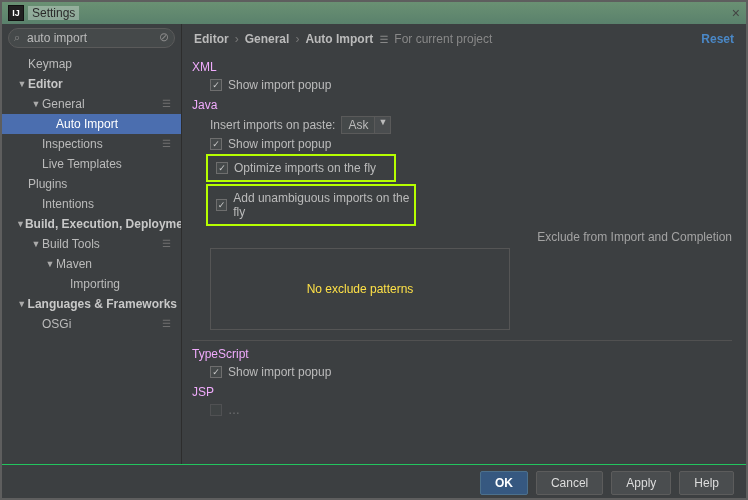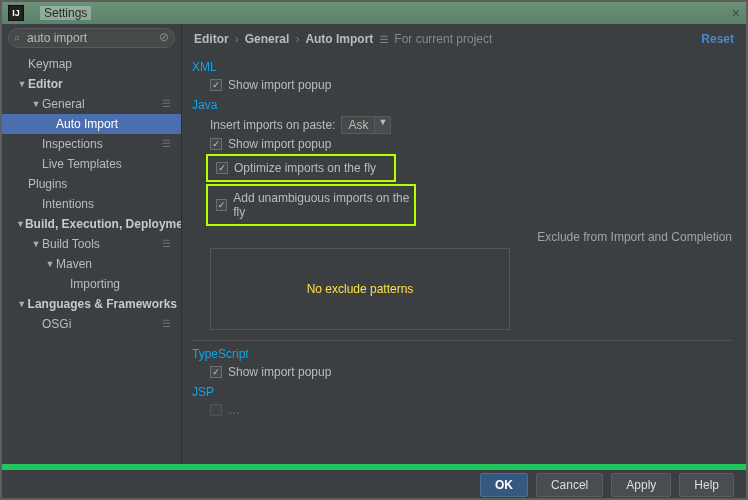--- a/index.html
+++ b/index.html
@@ -1,17 +1,17 @@
 <!DOCTYPE html>
 <html><head>
 <meta charset="utf-8">
 <style>
 * { box-sizing: border-box; margin: 0; padding: 0; font-family: "Segoe UI", Tahoma, sans-serif; font-size: 12px; }
 body { background: #2b2b2b; width: 748px; height: 500px; overflow: hidden; color: #bbbbbb; border: 2px solid #5e5e5e; }
-.titlebar { height: 22px; background: linear-gradient(#6a9173,#5a816c); display: flex; align-items: center; padding: 0 6px; color: #2a2a2a; gap: 12px; }
+.titlebar { height: 22px; background: linear-gradient(#6a9173,#5a816c); display: flex; align-items: center; padding: 0 6px; color: #2a2a2a; }
 .titlebar .app-icon { width: 16px; height: 16px; background: #212121; color: #fff; font-size: 9px; display:flex; align-items:center; justify-content:center; border:1px solid #111; margin-right:4px; font-weight:bold;}
 .titlebar .title { background: rgba(255,255,255,0.3); padding: 0 4px; }
 .titlebar .close { margin-left: auto; color: #444; font-size: 14px; cursor: pointer; }
 .content { display: flex; height: 440px; }
 .sidebar { width: 180px; background: #3c3f41; border-right: 1px solid #2d2d2d; display:flex; flex-direction:column; }
 .search-row { padding:4px 6px; }
 .search-wrap { position:relative; }
 .search-input { width: 100%; background: #45494a; border: 1px solid #5a5a5a; border-radius: 10px; padding: 2px 18px 2px 18px; color: #bbb; height:20px; }
 .search-wrap .mag { position:absolute; left:6px; top:3px; color:#888; font-size:11px; }
 .search-wrap .clr { position:absolute; right:6px; top:2px; color:#888; font-size:12px; cursor:pointer; }
@@ -25,41 +25,41 @@
 .ind2 { padding-left: 28px; }
 .ind3 { padding-left: 42px; }
 .ind4 { padding-left: 56px; }
 .main { flex:1; background:#3c3f41; display:flex; flex-direction:column; }
 .crumbs { padding:8px 12px 4px 12px; display:flex; align-items:center; gap:6px; color:#bbb; }
 .crumbs .sep { color:#777; }
 .crumbs .proj { color:#888; }
 .crumbs .proj-ic { color:#888; font-size:10px; }
 .crumbs .reset { margin-left:auto; color:#4a88c7; cursor:pointer; font-weight:bold; }
 .scroll { flex:1; overflow:hidden; padding: 4px 14px 0 10px; position:relative; }
-.section-label { color:#0ea5e9; margin: 6px 0 4px 0; }
+.section-label { color:#f0abfc; margin: 6px 0 4px 0; }
 .row { display:flex; align-items:center; margin:3px 0 3px 18px; gap:6px; }
 .chk { width:12px; height:12px; border:1px solid #6e6e6e; background:#45494a; display:inline-flex; align-items:center; justify-content:center; font-size:9px; color:#ccc; }
 .chk.checked::before { content:"✓"; }
 .hl-box { border:2px solid #b6ff00; padding:2px 4px; margin:2px 0 2px 14px; width:190px; }
 .hl-box .row { margin-left:4px; }
 .select-wrap { display:flex; }
 .select-val { border:1px solid #5a5a5a; background:#45494a; padding:1px 6px; min-width:30px; }
 .select-btn { border:1px solid #5a5a5a; border-left:none; background:#4a4d4f; width:16px; text-align:center; font-size:9px; cursor:pointer; }
 .table-wrap { border:1px solid #555; margin:4px 0 4px 18px; width:300px; }
 .table-head { display:flex; background:#4a4d4f; }
 .th { padding:3px 6px; text-align:center; color:#bbb; }
 .th.pk { flex:1; border-right:1px solid #555; }
 .th.sc { width:64px; }
 .table-side { width:18px; display:flex; flex-direction:column; align-items:center; border-left:1px solid #555; }
 .plus { color:#6fbf4d; font-size:14px; font-weight:bold; cursor:pointer; padding-top:2px; }
 .minus { color:#7a7a7a; font-size:14px; font-weight:bold; cursor:default; }
 .table-body-row { display:flex; }
 .table-body { flex:1; height:80px; display:flex; align-items:center; justify-content:center; color:#fde047; }
 hr.sep-line { border:none; border-top:1px solid #515151; margin:10px 0 6px 0; }
-.footer { height:36px; border-top:6px solid #22c55e; background:#3c3f41; display:flex; align-items:center; justify-content:flex-end; gap:8px; padding:0 12px; }
+.footer { height:36px; border-top:1px solid #22c55e; background:#3c3f41; display:flex; align-items:center; justify-content:flex-end; gap:8px; padding:0 12px; }
 .btn { background:#4a4d4f; border:1px solid #5c5c5c; color:#ddd; padding:4px 14px; cursor:pointer; border-radius:2px; }
 .btn.primary { background:#365880; border-color:#4c708c; color:#fff; font-weight:bold; }
 .sub-label { color:#a3a3a3; margin:4px 0 2px 18px;text-align:right; }
 </style>
 </head>
 <body>
 
 <div class="titlebar">
   <span class="app-icon">IJ</span>
   <span class="title">Settings</span>

